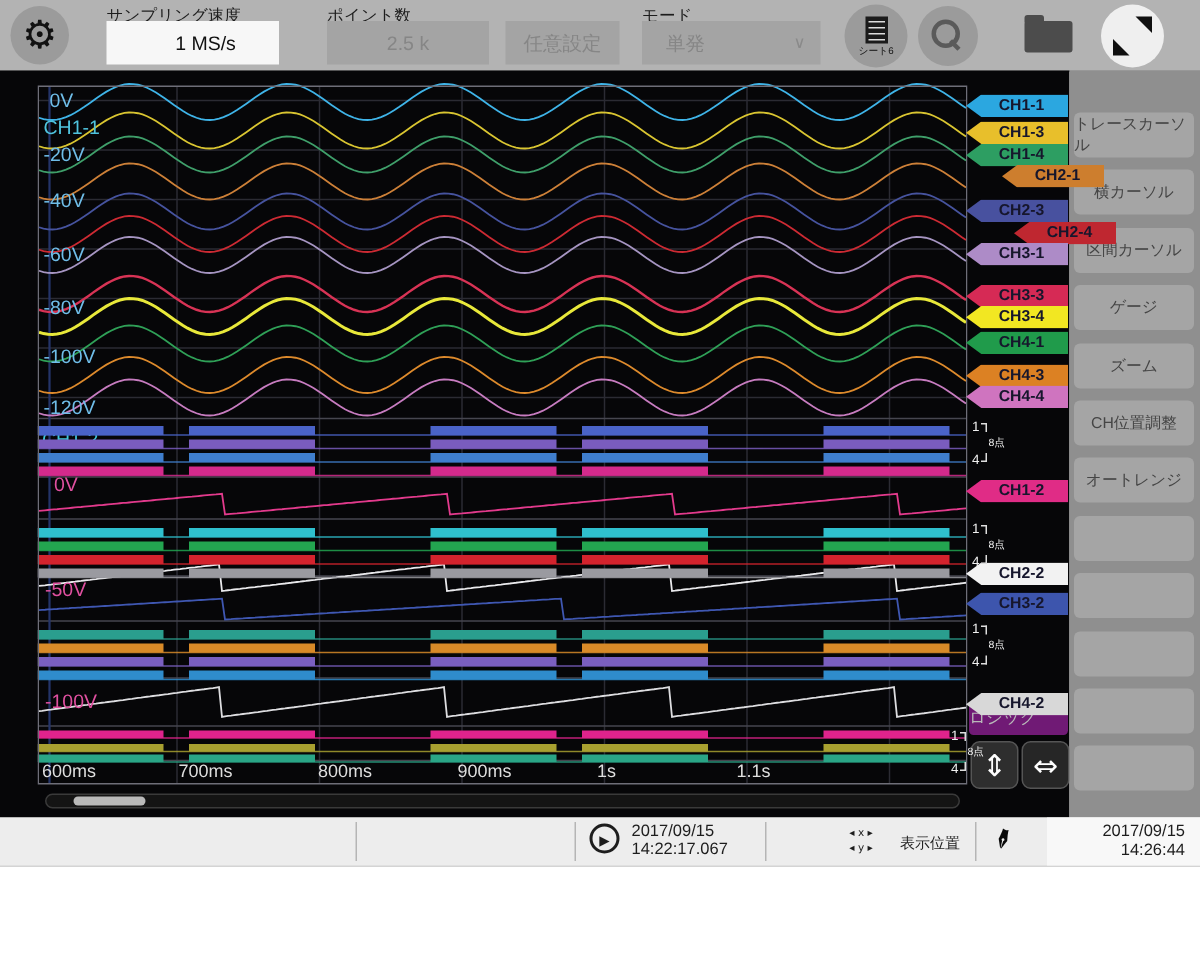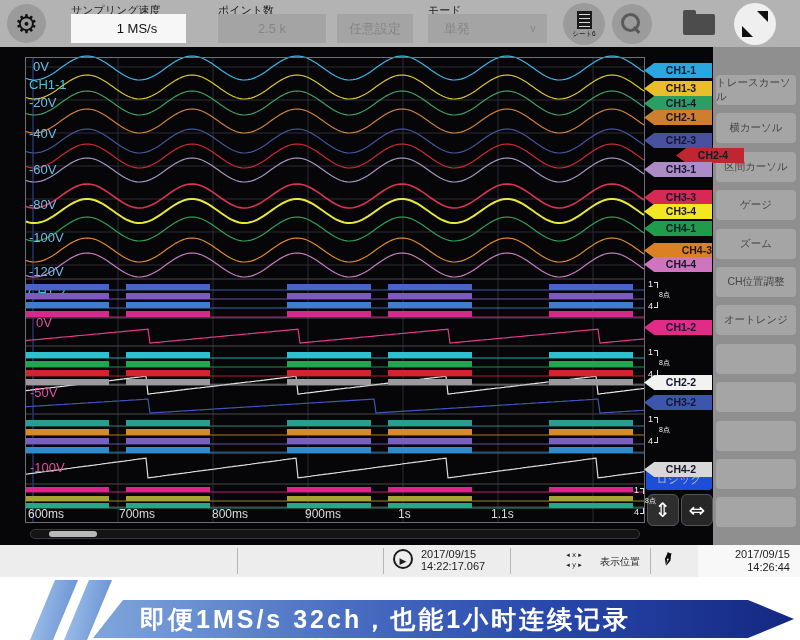--- a/index.html
+++ b/index.html
@@ -43,22 +43,22 @@
     clip-path:polygon(0 50%,15% 0,100% 0,100% 100%,15% 100%);}
 
   
   .lind{position:absolute;width:26px;height:28px;color:#f0f0f0;}
   .lind .n1{position:absolute;left:0;top:-2px;font-size:9px;}
   .lind .n4{position:absolute;left:0;bottom:-2px;font-size:9px;}
   .lind .note{position:absolute;left:11px;top:9px;font-size:7px;letter-spacing:0;}
   .lind::before{content:'';position:absolute;left:6px;top:1px;width:3px;height:5px;border-top:1px solid #ddd;border-right:1px solid #ddd;}
   .lind::after{content:'';position:absolute;left:6px;bottom:1px;width:3px;height:5px;border-bottom:1px solid #ddd;border-right:1px solid #ddd;}
 
-  .logic-btn{position:absolute;left:646px;top:468px;width:66px;height:22px;background:#1d4ed8;border-radius:3px;
-    font-size:11px;color:#b9b9b9;text-align:center;line-height:22px;}
+  .logic-btn{position:absolute;left:646px;top:468px;width:66px;height:22px;background:#701a75;border-radius:3px;
+    font-size:11px;color:#b9b9b9;line-height:22px;}
   .arrow-btn{position:absolute;top:494px;width:32px;height:32px;background:#2e2e2e;border:1px solid #555;border-radius:6px;
     color:#fff;font-family:"DejaVu Sans",sans-serif;font-size:20px;text-align:center;line-height:30px;box-sizing:border-box;padding:0;}
   .updown{left:647px;}
   .leftright{left:681px;background:#262626;}
 
   
   .sidebar{position:absolute;left:713px;top:47px;width:87px;height:498px;background:#8f8f8f;}
   .side-btn{position:absolute;left:716px;width:80px;height:30px;background:#a5a5a5;border-radius:4px;
     font-size:10.5px;color:#454545;display:flex;align-items:center;justify-content:center;}
 
@@ -300,51 +300,44 @@
   </div>
   <span class="pos-label">表示位置</span>
   <span class="pen">✒</span>
   <div class="clock-panel">
     <div class="clock">
       <div>2017/09/15</div>
       <div>14:26:44</div>
     </div>
   </div>
 
-  <div class="banner-zone">
-    <div class="chev chev1"></div>
-    <div class="chev chev2"></div>
-    <div class="banner-body">
-      <span class="banner-text">即便1MS/s 32ch，也能1小时连续记录</span>
-    </div>
-  </div>
 
 <div class="side-btn" style="top: 75px;">トレースカーソル</div>
     <div class="side-btn" style="top: 113.4px;">横カーソル</div>
     <div class="side-btn" style="top: 151.8px;">区間カーソル</div>
     <div class="side-btn" style="top: 190.2px;">ゲージ</div>
     <div class="side-btn" style="top: 228.6px;">ズーム</div>
     <div class="side-btn" style="top: 267px;">CH位置調整</div>
     <div class="side-btn" style="top: 305.4px;">オートレンジ</div>
     <div class="side-btn" style="top: 343.8px;"></div>
     <div class="side-btn" style="top: 382.2px;"></div>
     <div class="side-btn" style="top: 420.6px;"></div>
     <div class="side-btn" style="top: 459px;"></div>
     <div class="side-btn" style="top: 497.4px;"></div>
     <div class="tag" style="top: 63px; background: rgb(43, 167, 224);">CH1-1</div>
     <div class="tag" style="top: 81px; background: rgb(232, 191, 43);">CH1-3</div>
     <div class="tag" style="top: 96px; background: rgb(45, 158, 98);">CH1-4</div>
-    <div class="tag" style="top: 110px; background: rgb(205, 126, 46);">CH2-1</div>
+    <div class="tag" style="top: 110px; background: rgb(205, 126, 46); margin-left: 24px;">CH2-1</div>
     <div class="tag" style="top: 133px; background: rgb(72, 81, 159);">CH2-3</div>
     <div class="tag" style="top: 148px; background: rgb(191, 39, 48); margin-left: 32px;">CH2-4</div>
     <div class="tag" style="top: 162px; background: rgb(173, 139, 199);">CH3-1</div>
     <div class="tag" style="top: 190px; background: rgb(214, 42, 85);">CH3-3</div>
     <div class="tag" style="top: 204px; background: rgb(242, 231, 34);">CH3-4</div>
     <div class="tag" style="top: 221px; background: rgb(32, 155, 75);">CH4-1</div>
-    <div class="tag" style="top: 243px; background: rgb(220, 129, 35); text-align: right;">CH4-3</div>
+    <div class="tag" style="top: 243px; background: rgb(220, 129, 35);">CH4-3</div>
     <div class="tag" style="top: 257px; background: rgb(207, 116, 191);">CH4-4</div>
     <div class="tag" style="top: 320px; background: rgb(224, 44, 134);">CH1-2</div>
     <div class="tag" style="top: 375px; background: rgb(242, 242, 242);">CH2-2</div>
     <div class="tag" style="top: 395px; background: rgb(61, 85, 173);">CH3-2</div>
     <div class="tag" style="top: 450px; background: rgb(216, 216, 216); margin-top: 12px;">CH4-2</div>
     <div class="lind" style="left: 648px; top: 281px;">
       <span class="n1">1</span>
       <span class="note">8点</span>
       <span class="n4">4</span>
     </div>

